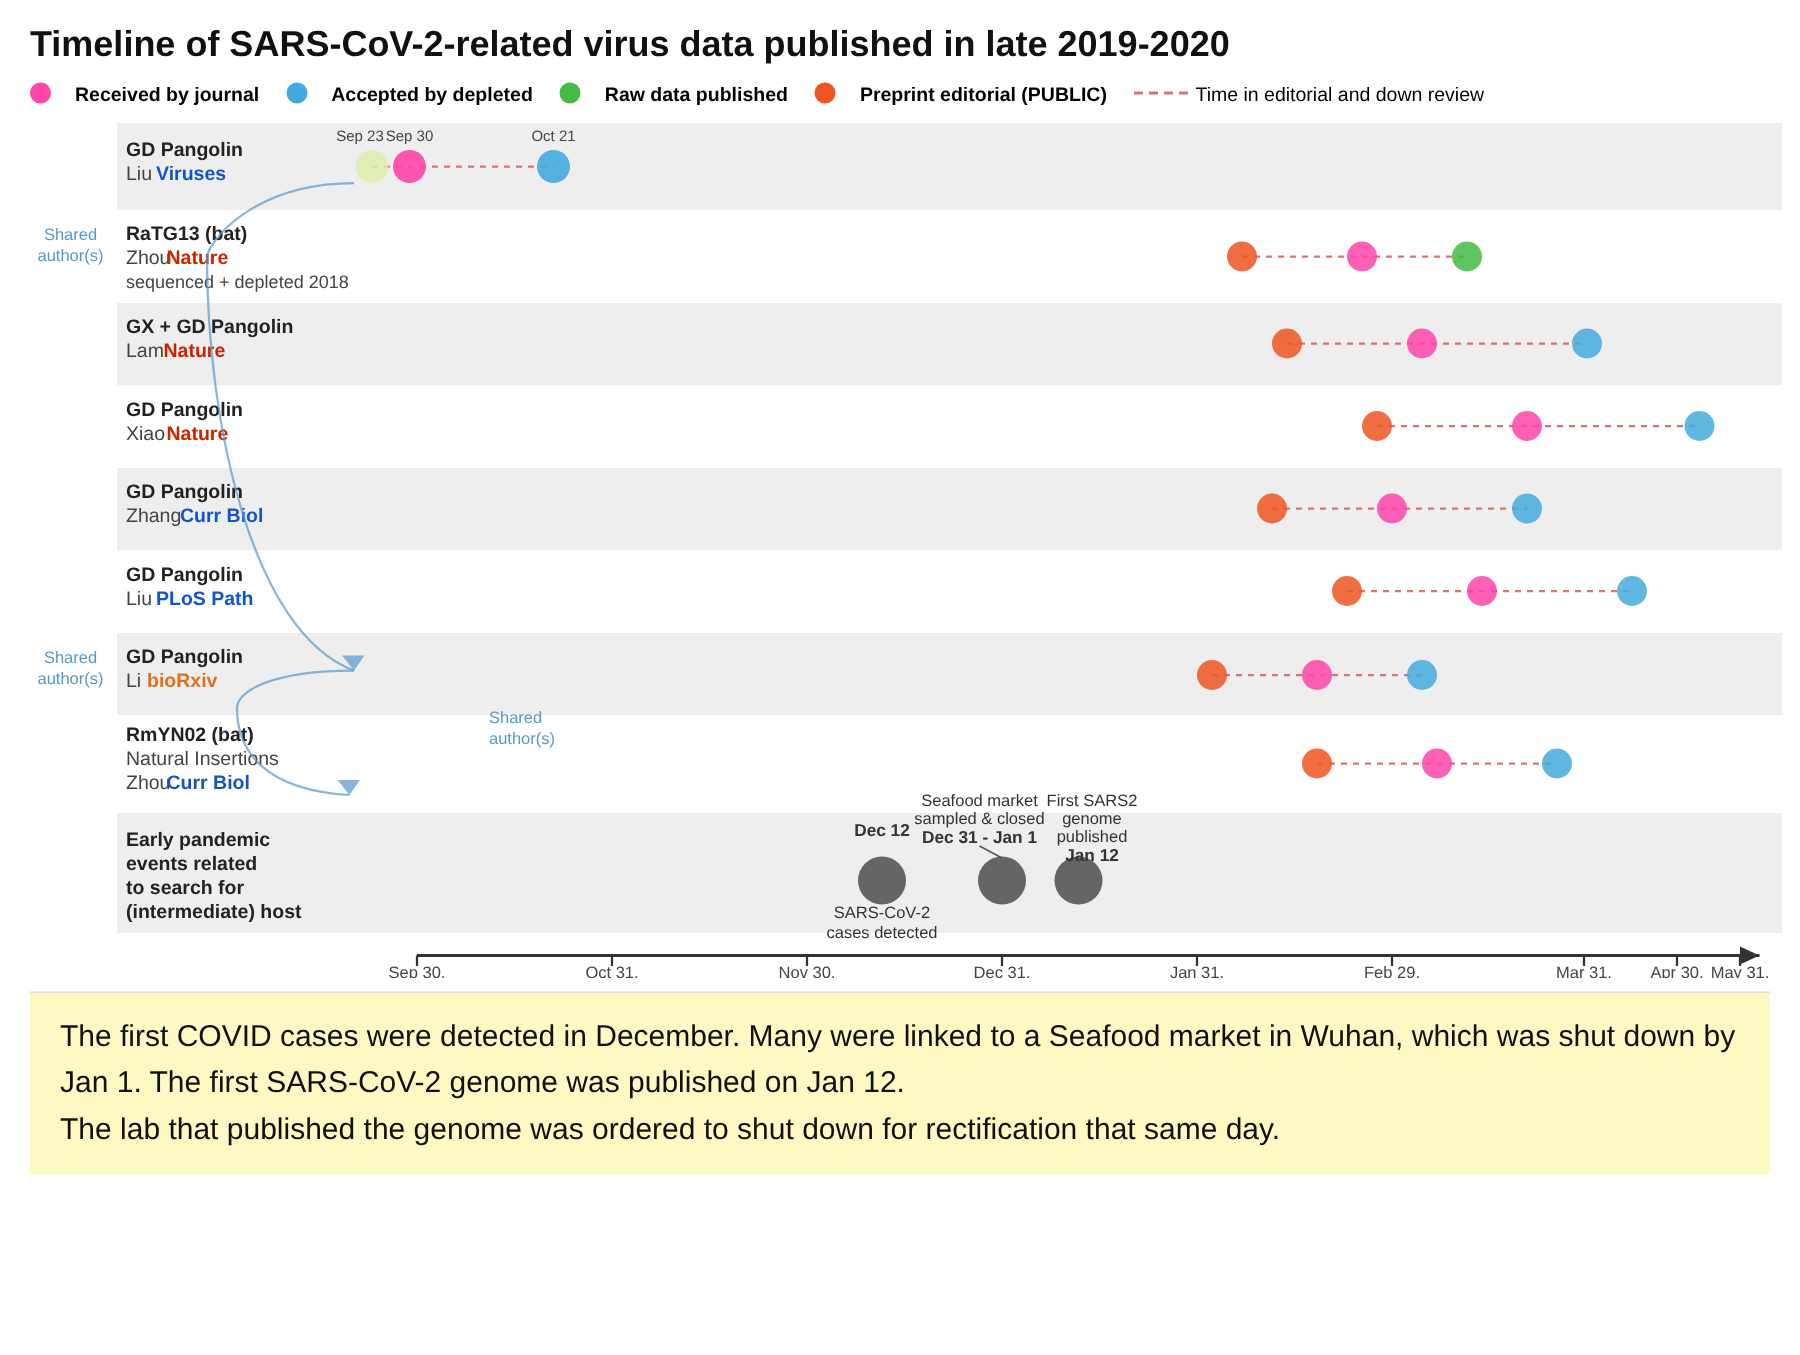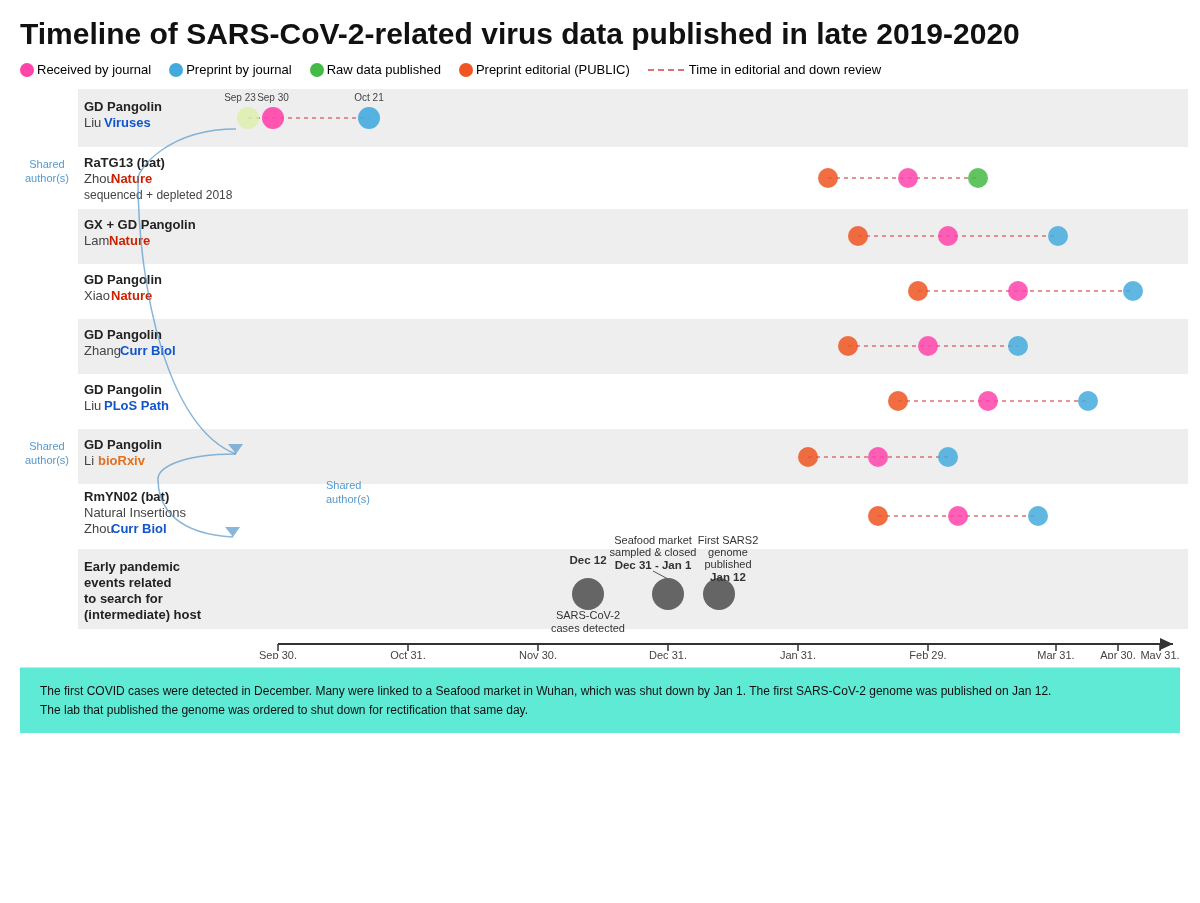--- a/index.html
+++ b/index.html
@@ -10,62 +10,63 @@
       height: 903px;
       overflow: hidden;
       position: relative;
     }
     .main-container {
       width: 1200px;
       background: #fff;
       padding: 16px 20px 10px 20px;
     }
     .title {
-      font-size: 30px;
+      font-size: 24px;
       font-weight: bold;
       color: #111;
       margin-bottom: 10px;
       line-height: 1.2;
     }
     .legend {
       display: flex;
       align-items: center;
       gap: 18px;
       margin-bottom: 12px;
       font-size: 13px;
       flex-wrap: wrap;
     }
     .legend-item {
       display: flex;
       align-items: center;
-      gap: 3px;
+      gap: 16px;
+      font-weight: bold;
     }
     .legend-dot {
       width: 14px;
       height: 14px;
       border-radius: 50%;
       display: inline-block;
     }
     .legend-dashed {
       display: flex;
       align-items: center;
       gap: 5px;
     }
     .dashed-line {
       width: 36px;
       border-top: 2px dashed #e07070;
       display: inline-block;
     }
 
     
     .bottom-text {
-      background: #5eead4;
+      background: #fef9c3;
       border-top: 1px solid #ddd;
       padding: 14px 20px;
-      font-size: 12px;
+      font-size: 20px;
       color: #111;
       line-height: 1.55;
       margin-top: 4px;
     }
 
     svg text {
       font-family: Arial, sans-serif;
     }
   </style>
 </head>
@@ -75,21 +76,21 @@
 
   <div class="title">Timeline of SARS-CoV-2-related virus data published in late 2019-2020</div>
 
   <div class="legend">
     <div class="legend-item">
       <span class="legend-dot" style="background:#ff44aa;"></span>
       <span>Received by journal</span>
     </div>
     <div class="legend-item">
       <span class="legend-dot" style="background:#44aadd;"></span>
-      <span>Preprint by journal</span>
+      <span>Accepted by depleted</span>
     </div>
     <div class="legend-item">
       <span class="legend-dot" style="background:#44bb44;"></span>
       <span>Raw data published</span>
     </div>
     <div class="legend-item">
       <span class="legend-dot" style="background:#ee5522;"></span>
       <span>Preprint editorial (PUBLIC)</span>
     </div>
     <div class="legend-dashed">

